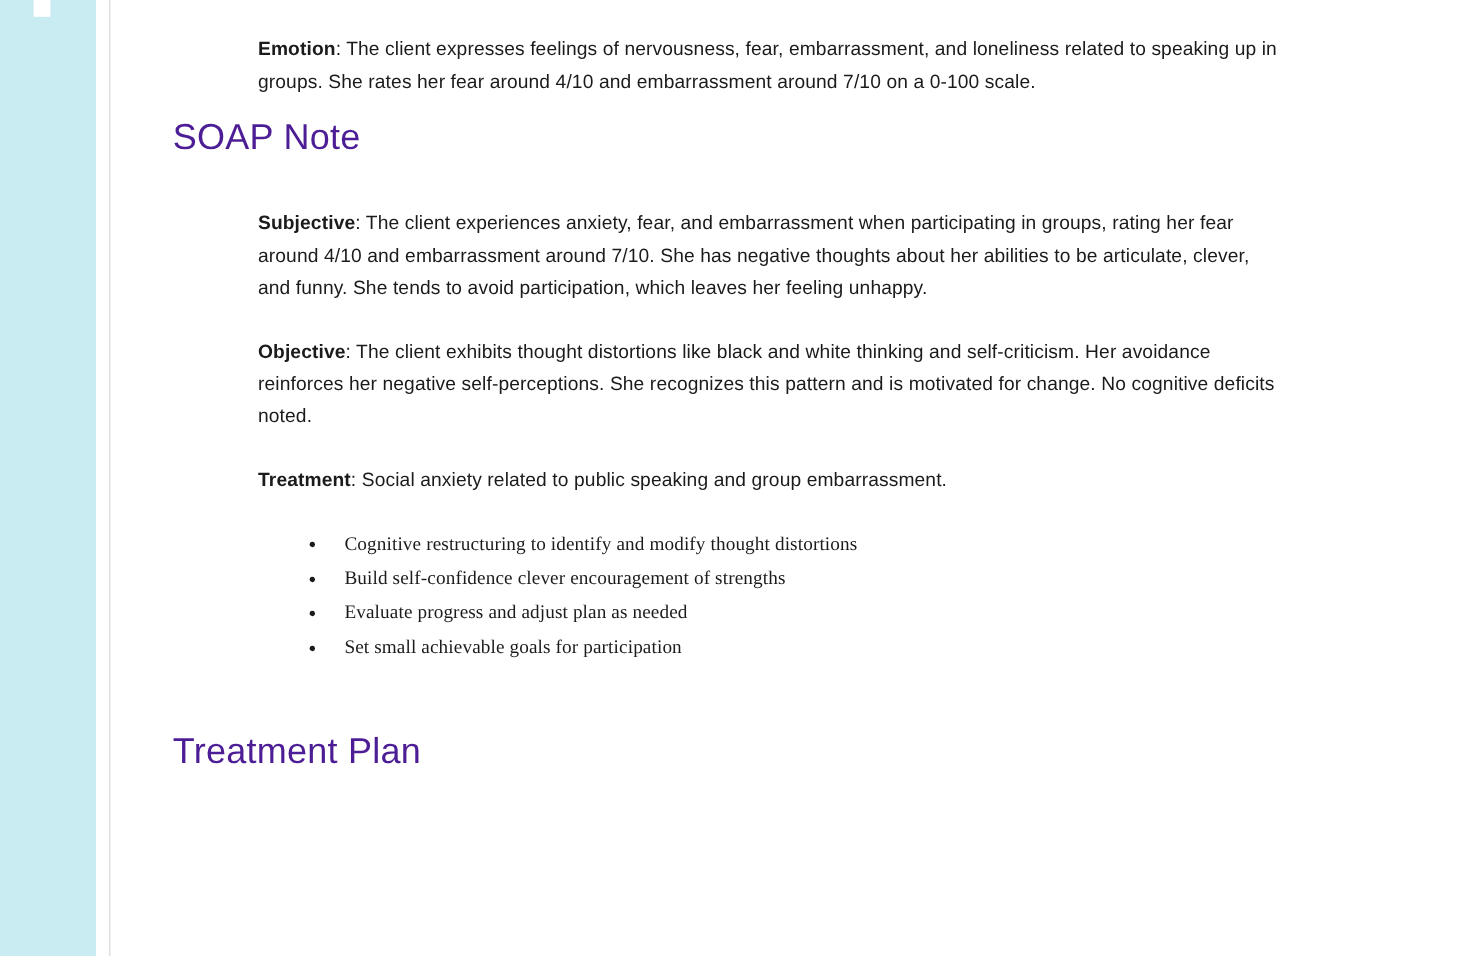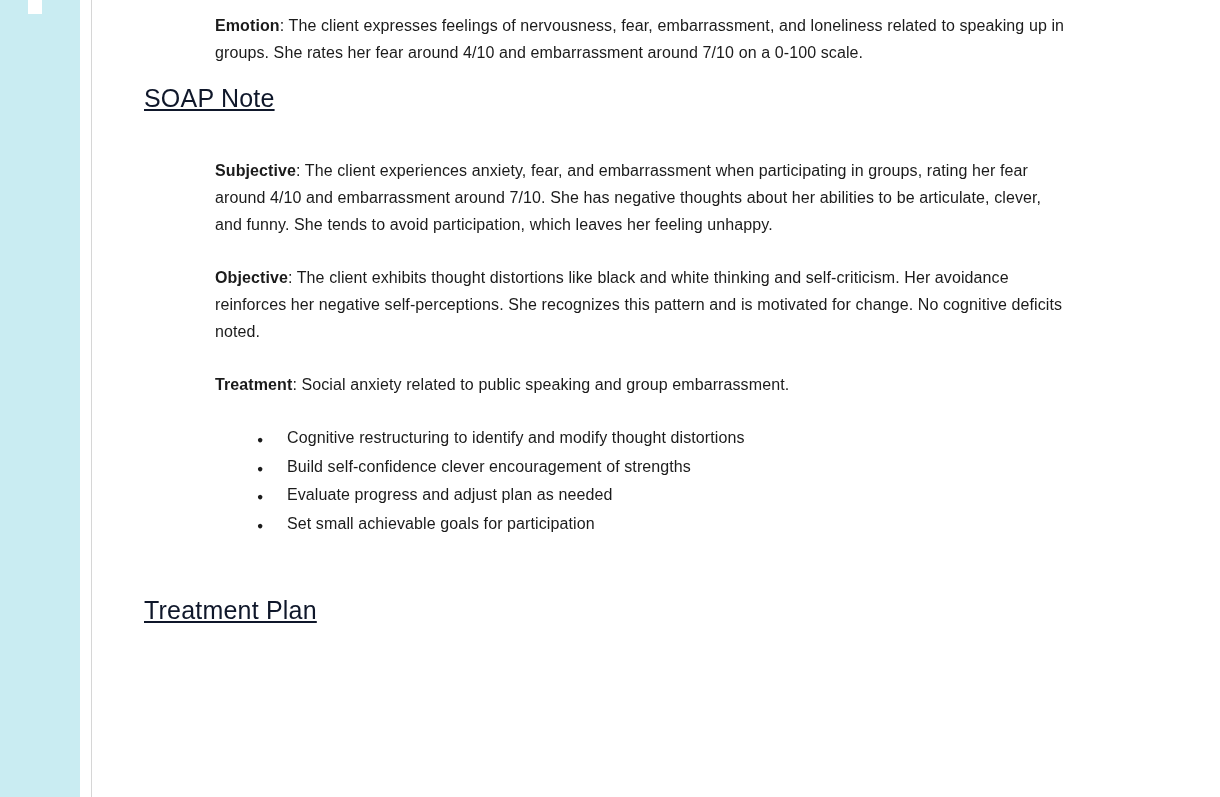--- a/index.html
+++ b/index.html
@@ -31,53 +31,53 @@
   }
   .gutter {
     width: 12px;
     flex-shrink: 0;
     background: #ffffff;
     border-right: 1px solid #d6d6d6;
     height: 100%;
   }
   .doc {
     flex: 1;
-    padding: 12px 40px 0 52px;
+    padding: 28px 40px 0 52px;
     overflow: hidden;
   }
   p.body {
     margin: 0 0 26px 71px;
     max-width: 856px;
     font-size: 16px;
     line-height: 27px;
     letter-spacing: 0.1px;
   }
   p.body.first { margin-bottom: 16px; }
   p.body strong { font-weight: 700; }
   h1.doc-heading {
     margin: 0 0 42px 0;
-    font-size: 25px;
+    font-size: 30px;
     line-height: 33px;
     font-weight: 400;
-    color: #0f172a;
+    color: #4c1d95;
     letter-spacing: 0.2px;
-    text-decoration: underline;
   }
   h1.doc-heading.second { margin: 56px 0 0 0; }
   p.plan-line {
     margin: 0 0 0 71px;
     font-size: 16px;
     line-height: 27px;
   }
   p.plan-line strong { font-weight: 700; }
   ul.plan-list {
     list-style: none;
     margin: 1px 0 16px 71px;
     padding: 0;
     max-width: 800px;
+    font-family: Liberation Serif, serif;
   }
   ul.plan-list li {
     position: relative;
     padding-left: 72px;
     font-size: 16px;
     line-height: 28.5px;
     letter-spacing: 0.1px;
   }
   ul.plan-list li::before {
     content: "●";

